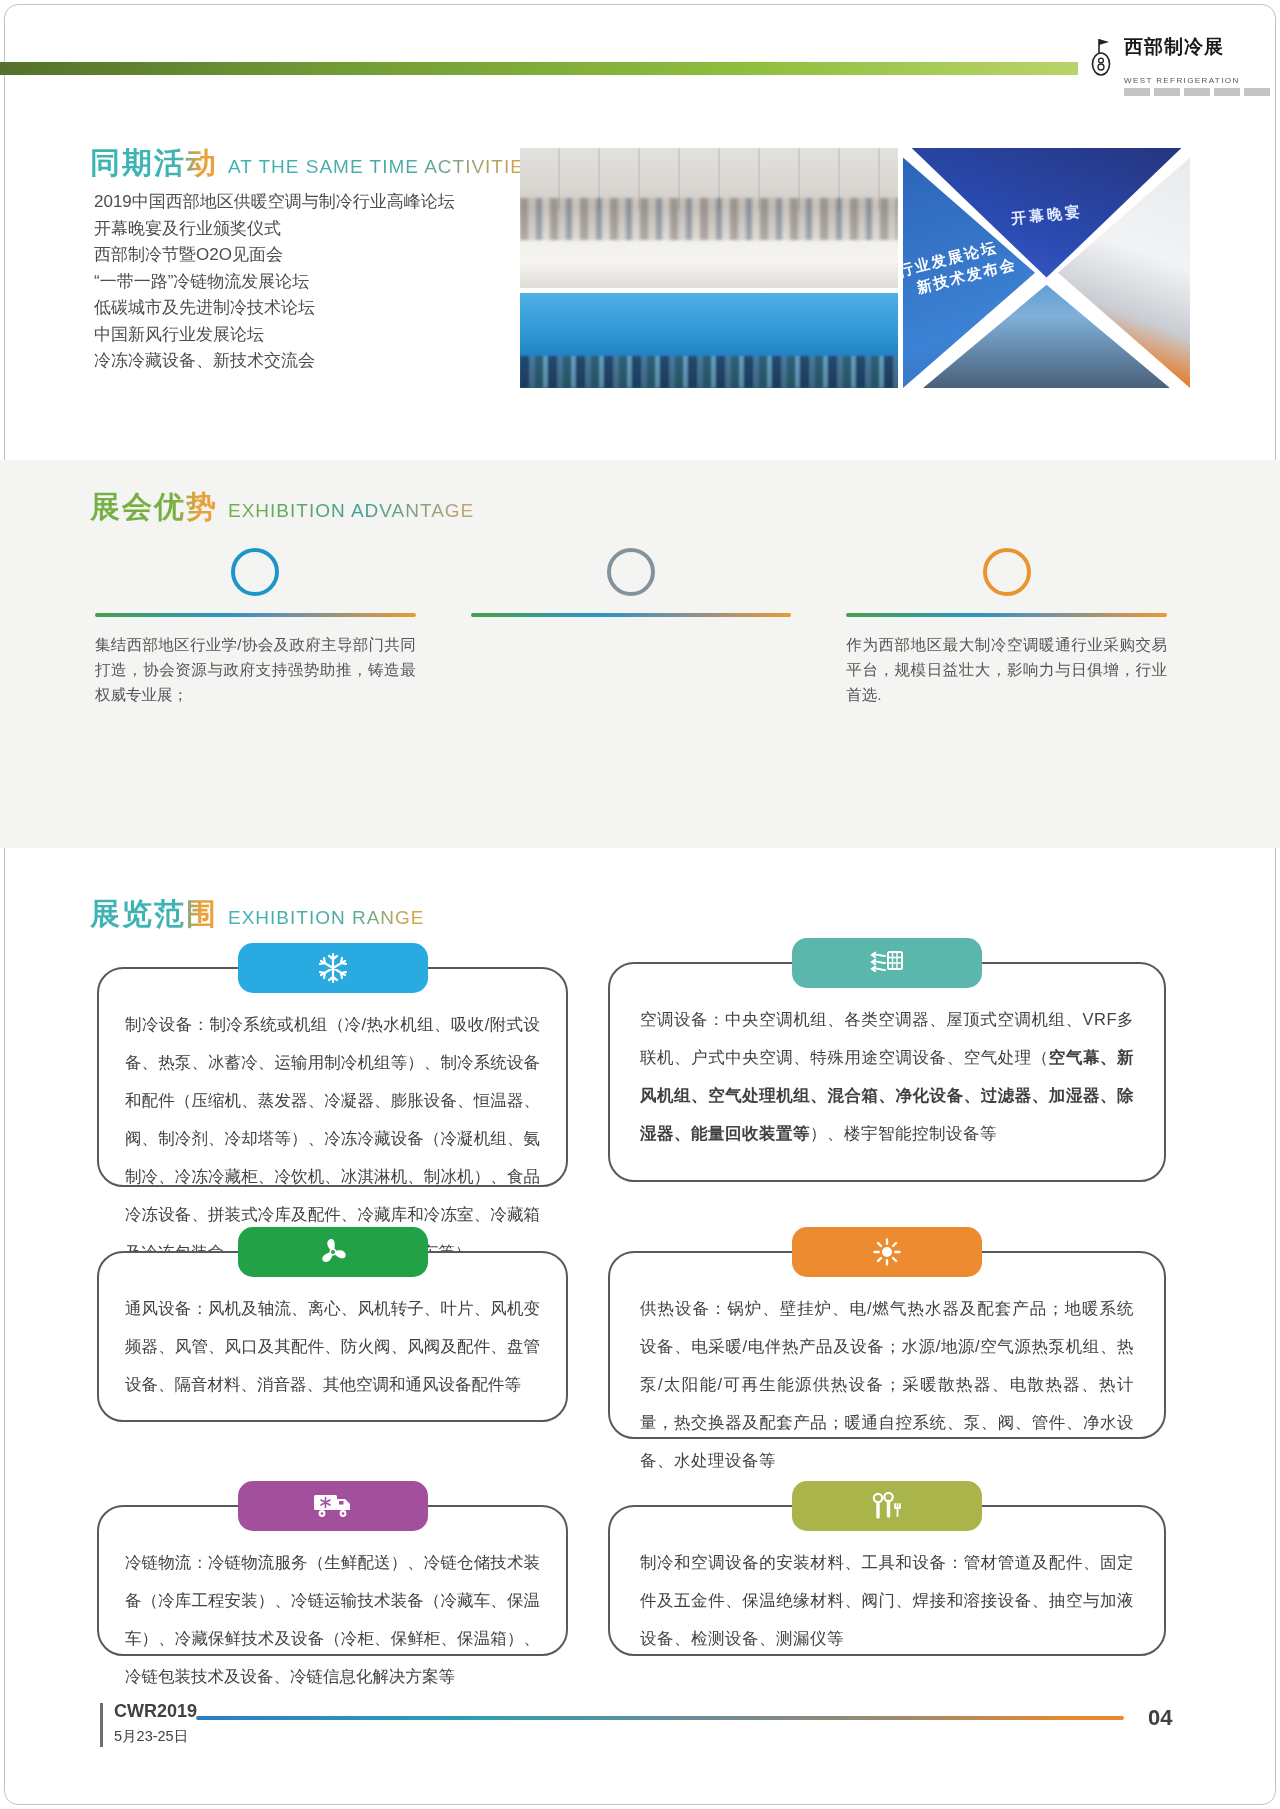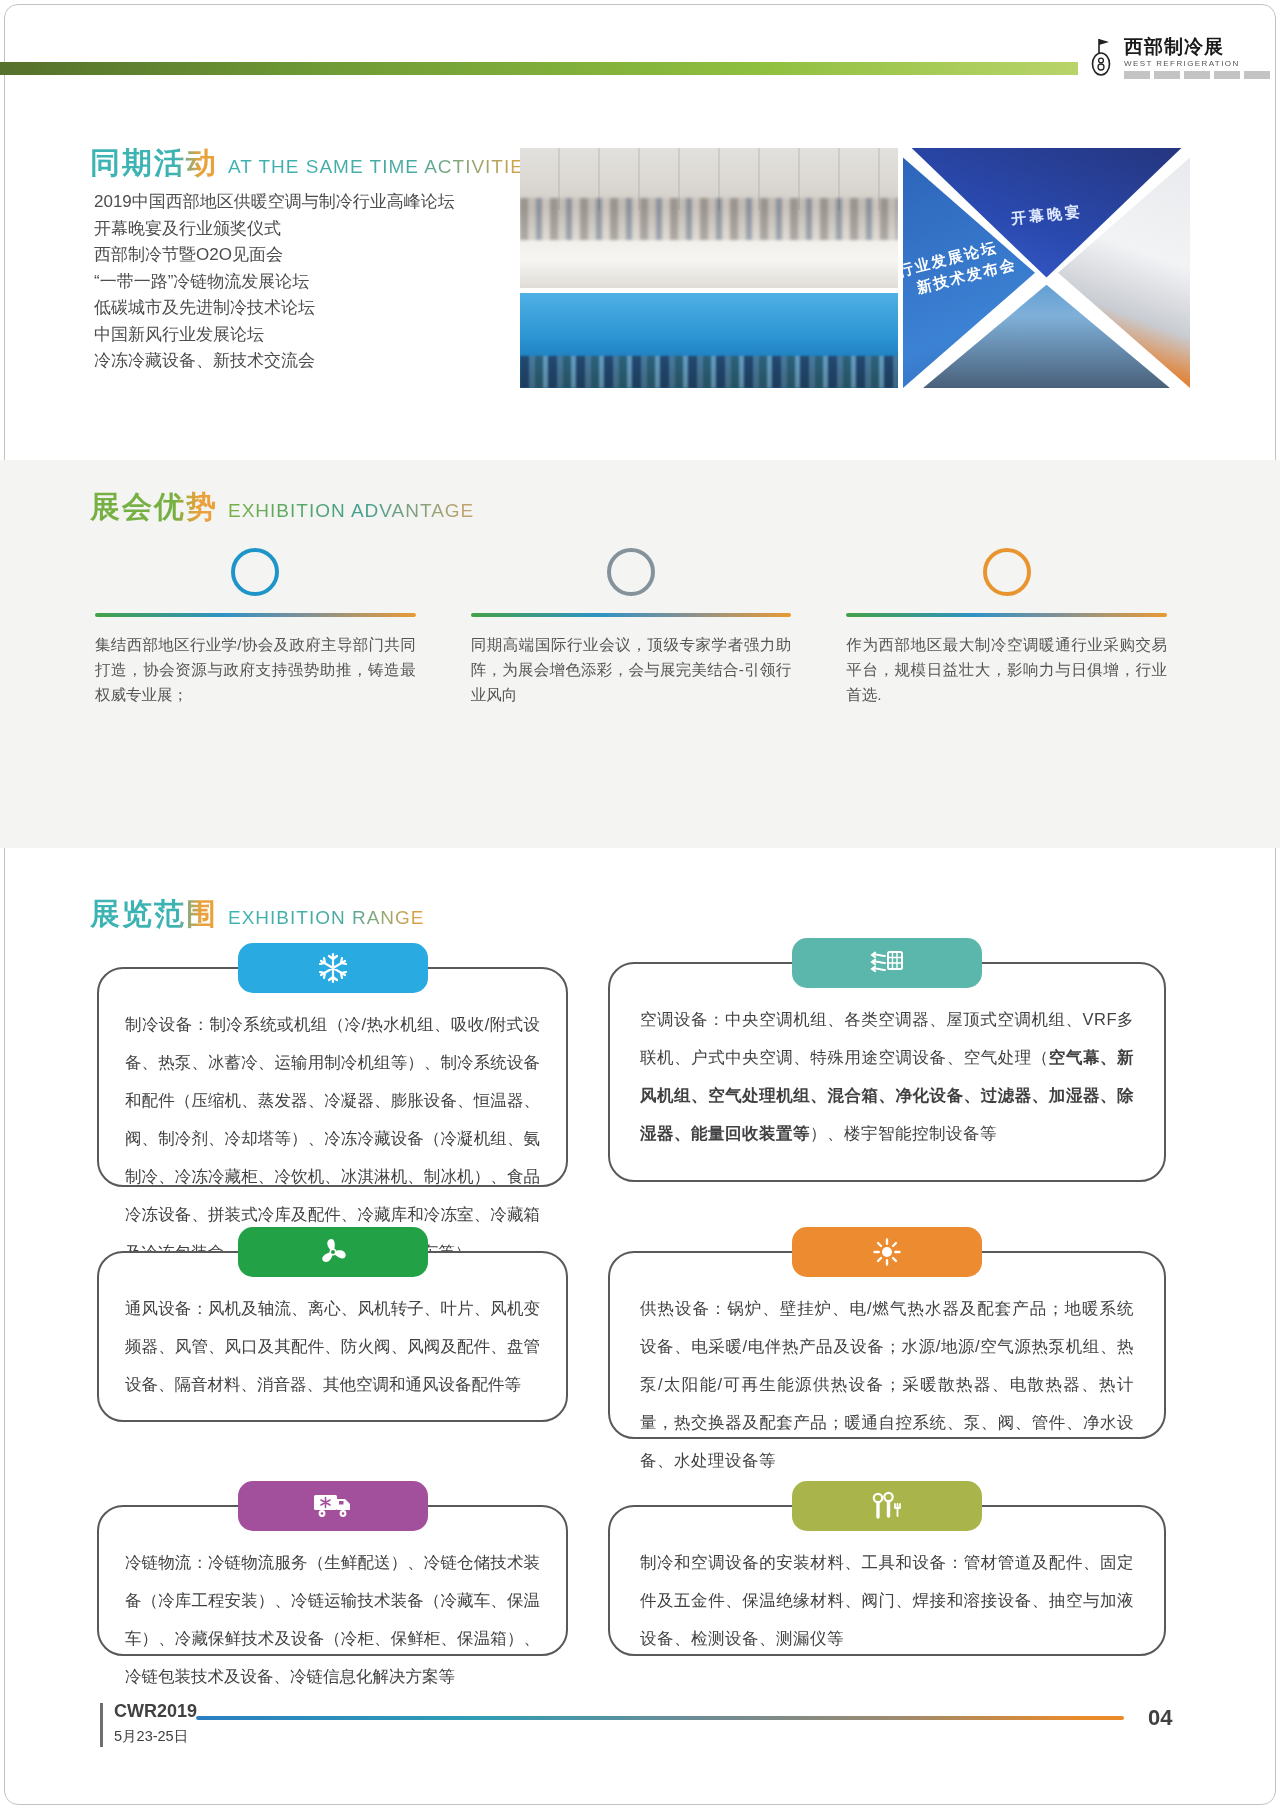--- a/index.html
+++ b/index.html
@@ -4,21 +4,21 @@
 <style>
   html,body{margin:0;padding:0;width:1280px;height:1809px;background:#fff;
     font-family:"Liberation Sans","DejaVu Sans",sans-serif;color:#414042;overflow:hidden;position:relative;}
   .frame{position:absolute;inset:4px;border:1px solid #c2c2c2;border-radius:14px;pointer-events:none;}
 
   
   .top-bar{position:absolute;left:0;top:62px;width:1078px;height:13px;
     background:linear-gradient(90deg,#55702b 0%,#6f9a35 30%,#8fbf3f 70%,#b9d46a 100%);}
   .logo{position:absolute;left:1088px;top:36px;display:flex;align-items:flex-start;gap:6px;}
   .logo-zh{font-size:19px;font-weight:700;color:#1a1a1a;letter-spacing:1px;line-height:22px;}
-  .logo-en{font-size:8px;color:#555;letter-spacing:1.4px;margin-top:1px;}
+  .logo-en{font-size:8px;color:#555;letter-spacing:1.4px;margin-top:18px;}
   .logo-tagline{margin-top:3px;width:146px;height:8px;opacity:.75;
     background:repeating-linear-gradient(90deg,#b0b0b0 0 26px,#fff 26px 30px);}
 
   
   .heading{position:absolute;display:flex;align-items:baseline;gap:10px;white-space:nowrap;}
   .h-zh{font-size:30px;font-weight:700;letter-spacing:2px;
     -webkit-background-clip:text;background-clip:text;color:transparent;}
   .h-en{font-size:19px;letter-spacing:1px;
     -webkit-background-clip:text;background-clip:text;color:transparent;}
   .teal-zh{background-image:linear-gradient(90deg,#3db3b3 0%,#3db3b3 68%,#e9a13b 86%,#e9a13b 100%);}
@@ -162,21 +162,20 @@
 </div>
 <div class="adv-cols">
   <div class="adv-col">
     <div class="adv-circle c-blue"></div>
     <div class="adv-rule"></div>
     <p class="adv-text">集结西部地区行业学/协会及政府主导部门共同打造，协会资源与政府支持强势助推，铸造最权威专业展；</p>
   </div>
   <div class="adv-col">
     <div class="adv-circle c-gray"></div>
     <div class="adv-rule"></div>
-    <p class="adv-text">同期高端国际行业会议，顶级专家学者强力助阵，为展会增色添彩，会与展完美结合-引领行业风向</p>
   </div>
   <div class="adv-col">
     <div class="adv-circle c-orange"></div>
     <div class="adv-rule"></div>
     <p class="adv-text">作为西部地区最大制冷空调暖通行业采购交易平台，规模日益壮大，影响力与日俱增，行业首选.</p>
   </div>
 </div>
 
 <div class="heading rng-heading">
   <span class="h-zh teal-zh">展览范围</span>

